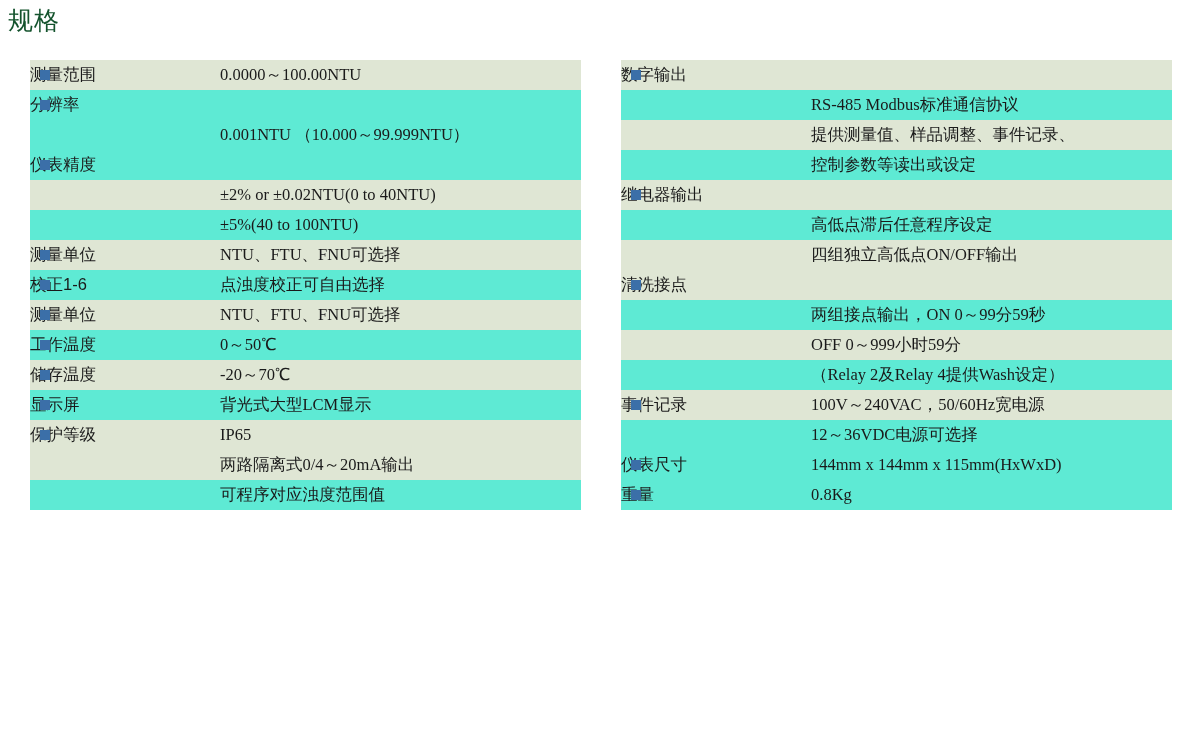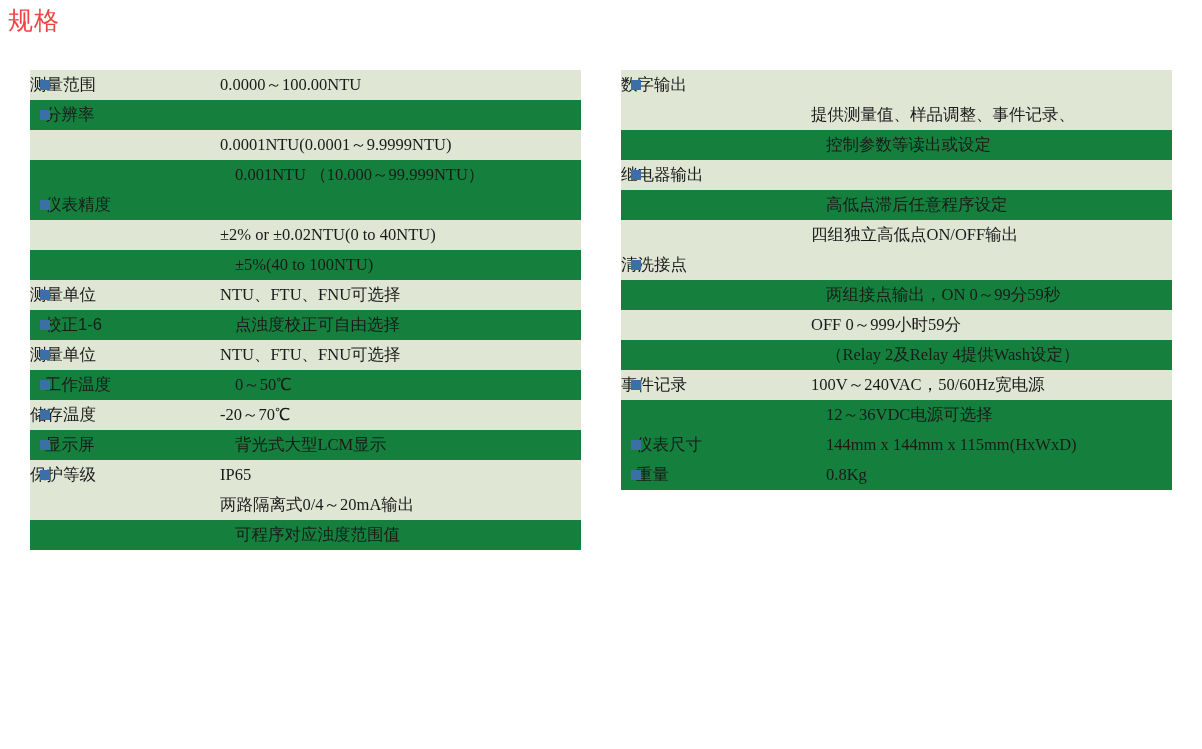--- a/index.html
+++ b/index.html
@@ -14,26 +14,26 @@
     color: #1a1a1a;
     position: relative;
     overflow: hidden;
   }
   .page-title {
     position: absolute;
     left: 8px;
     top: 4px;
     font-family: "Liberation Sans", sans-serif;
     font-size: 25px;
-    color: #ef4444;
+    color: #14532d;
     letter-spacing: 1px;
   }
   .columns {
     position: absolute;
-    top: 70px;
+    top: 60px;
     left: 0;
     width: 1202px;
     display: flex;
   }
   .col {
     width: 551px;
   }
   .col.left { margin-left: 30px; }
   .col.right { margin-left: 40px; }
 
@@ -44,21 +44,21 @@
   }
   table.spec td {
     height: 30px;
     vertical-align: middle;
     padding: 0;
     border: none;
     font-size: 16.5px;
   }
   
   tr.tint-a td { background: #dfe6d4; }
-  tr.tint-b td { background: #15803d; padding-left: 15px; }
+  tr.tint-b td { background: #5eead4; }
 
   td.label-cell {
     width: 190px;
     padding-left: 28px;
     position: relative;
     white-space: nowrap;
     font-family: "Liberation Sans", sans-serif;
     font-size: 16px;
   }
   td.label-cell .bullet {
@@ -93,24 +93,20 @@
     <table class="spec">
       <tbody id="left-body">
           <tr class="tint-a">
             <td class="label-cell"><span class="bullet"></span><span>测量范围</span></td>
             <td class="value-cell"><span>0.0000～100.00NTU</span></td>
           </tr>
           <tr class="tint-b">
             <td class="label-cell"><span class="bullet"></span><span>分辨率</span></td>
             <td class="value-cell"></td>
           </tr>
-          <tr class="tint-a">
-            <td class="label-cell"></td>
-            <td class="value-cell"><span>0.0001NTU(0.0001～9.9999NTU)</span></td>
-          </tr>
           <tr class="tint-b">
             <td class="label-cell"></td>
             <td class="value-cell"><span>0.001NTU （10.000～99.999NTU）</span></td>
           </tr>
           <tr class="tint-b">
             <td class="label-cell"><span class="bullet"></span><span>仪表精度</span></td>
             <td class="value-cell"></td>
           </tr>
           <tr class="tint-a">
             <td class="label-cell"></td>
@@ -159,20 +155,24 @@
         </tbody>
     </table>
   </div>
   <div class="col right">
     <table class="spec">
       <tbody id="right-body">
           <tr class="tint-a">
             <td class="label-cell"><span class="bullet"></span><span>数字输出</span></td>
             <td class="value-cell"></td>
           </tr>
+          <tr class="tint-b">
+            <td class="label-cell"></td>
+            <td class="value-cell"><span>RS-485 Modbus标准通信协议</span></td>
+          </tr>
           <tr class="tint-a">
             <td class="label-cell"></td>
             <td class="value-cell"><span>提供测量值、样品调整、事件记录、</span></td>
           </tr>
           <tr class="tint-b">
             <td class="label-cell"></td>
             <td class="value-cell"><span>控制参数等读出或设定</span></td>
           </tr>
           <tr class="tint-a">
             <td class="label-cell"><span class="bullet"></span><span>继电器输出</span></td>

